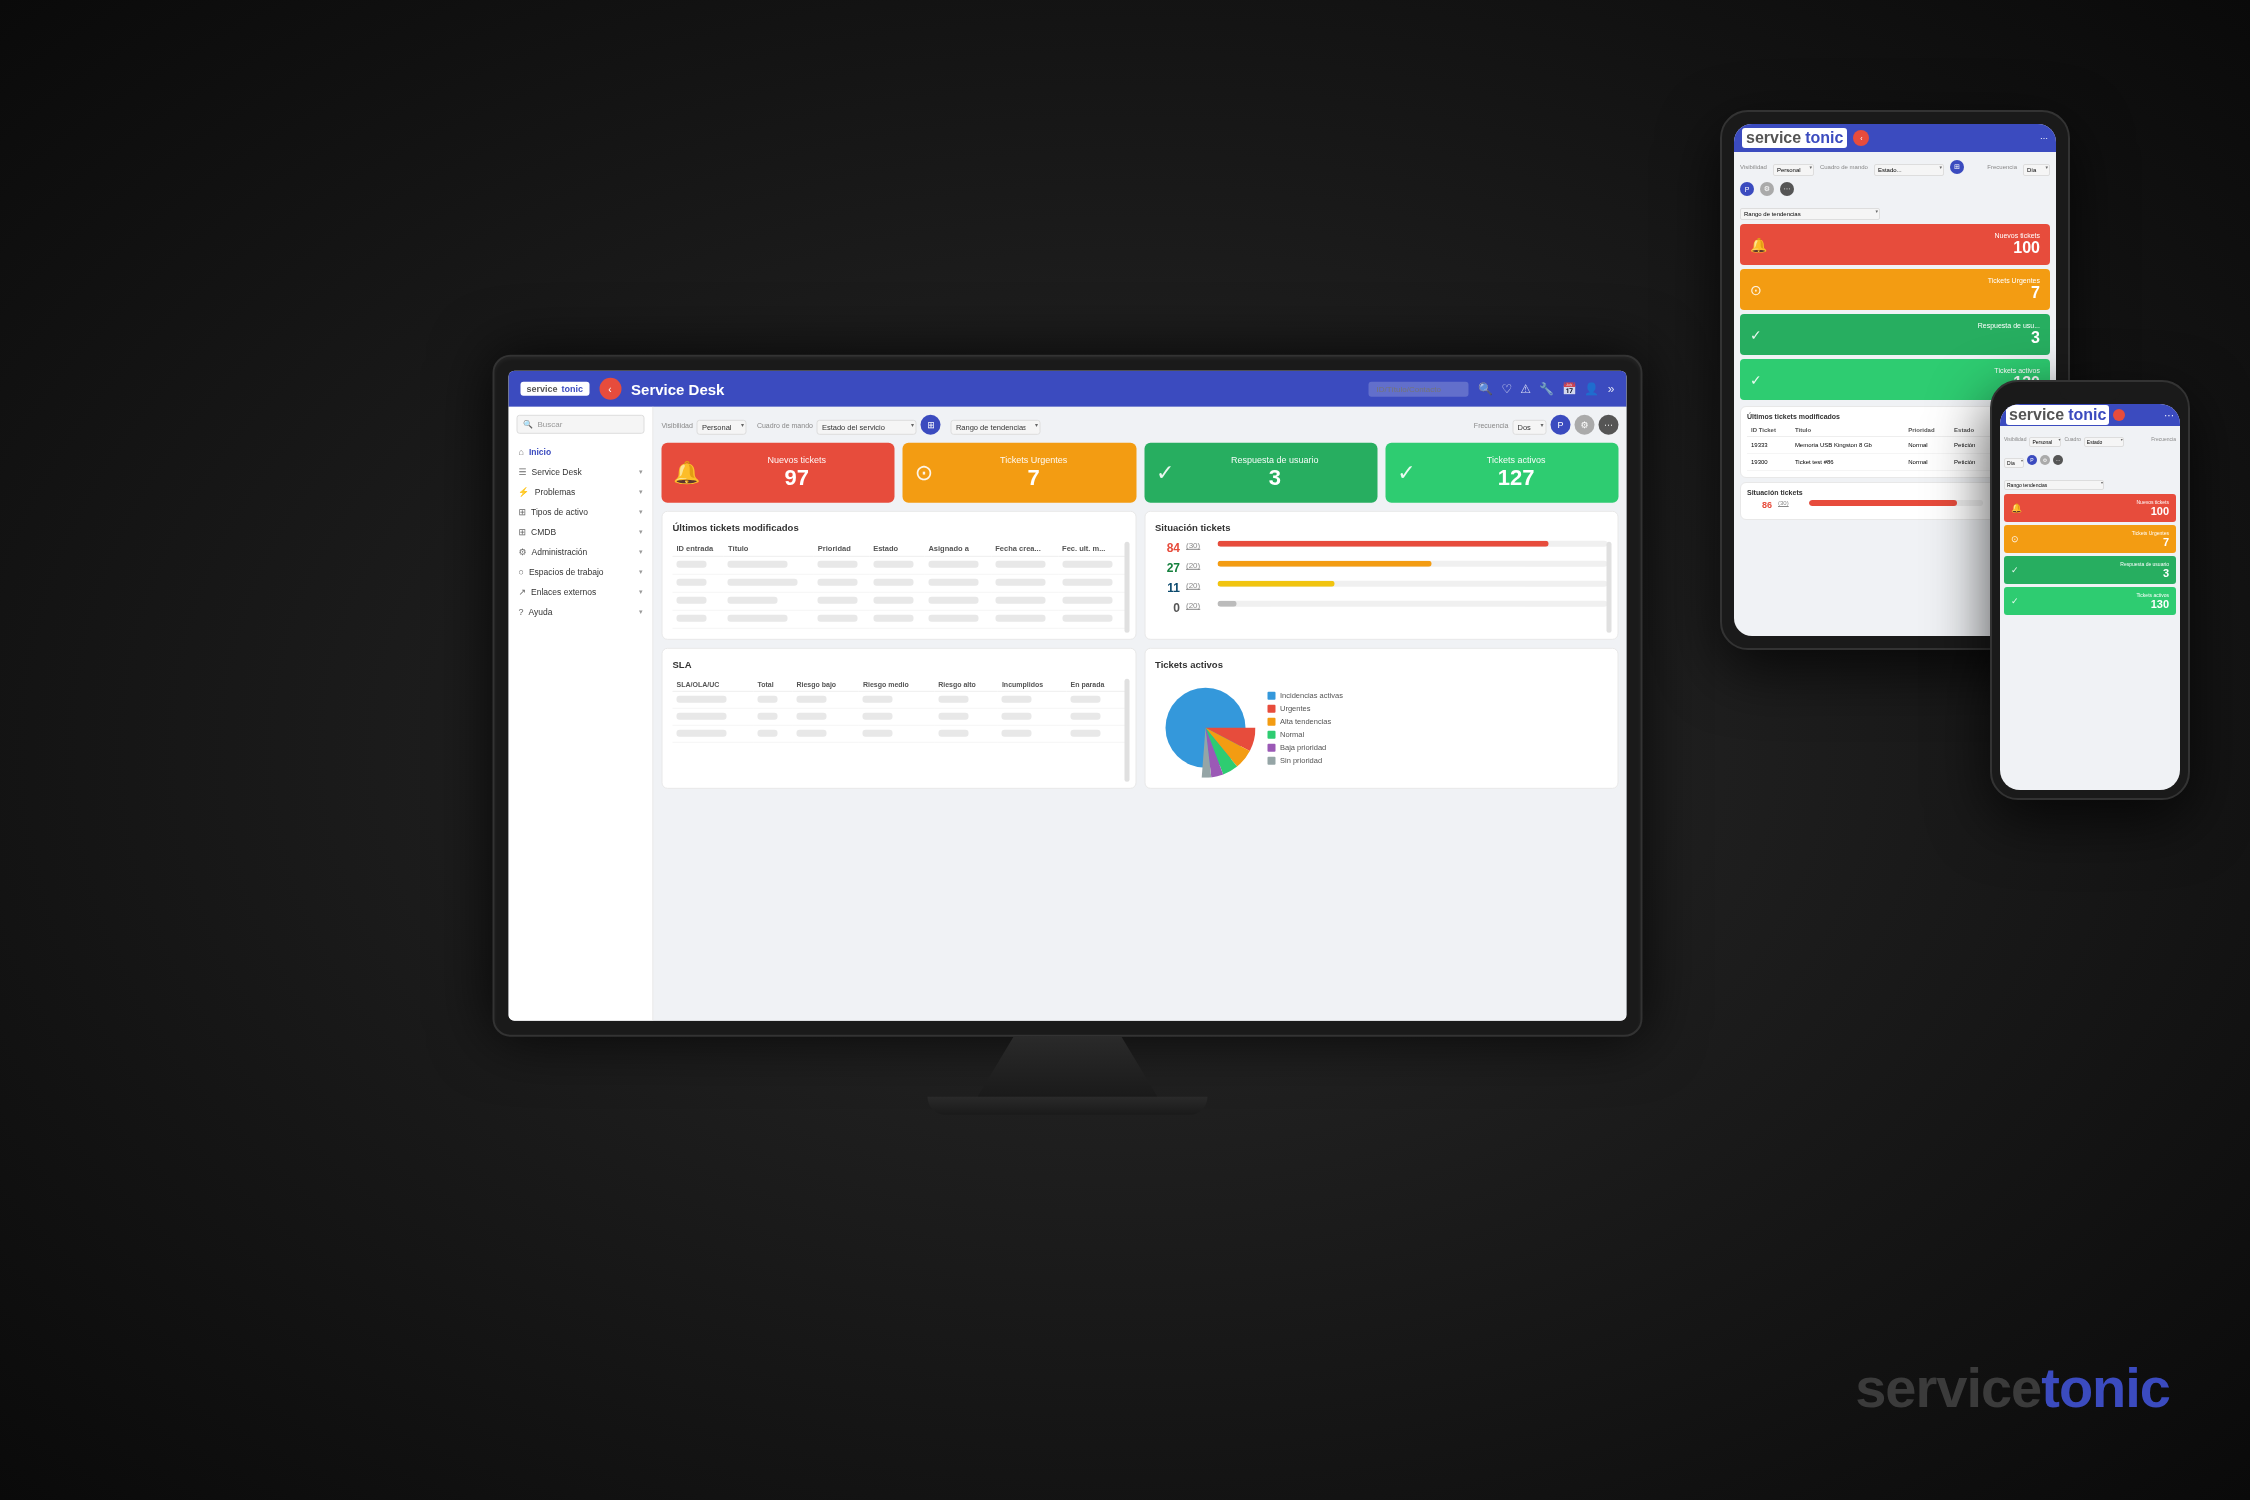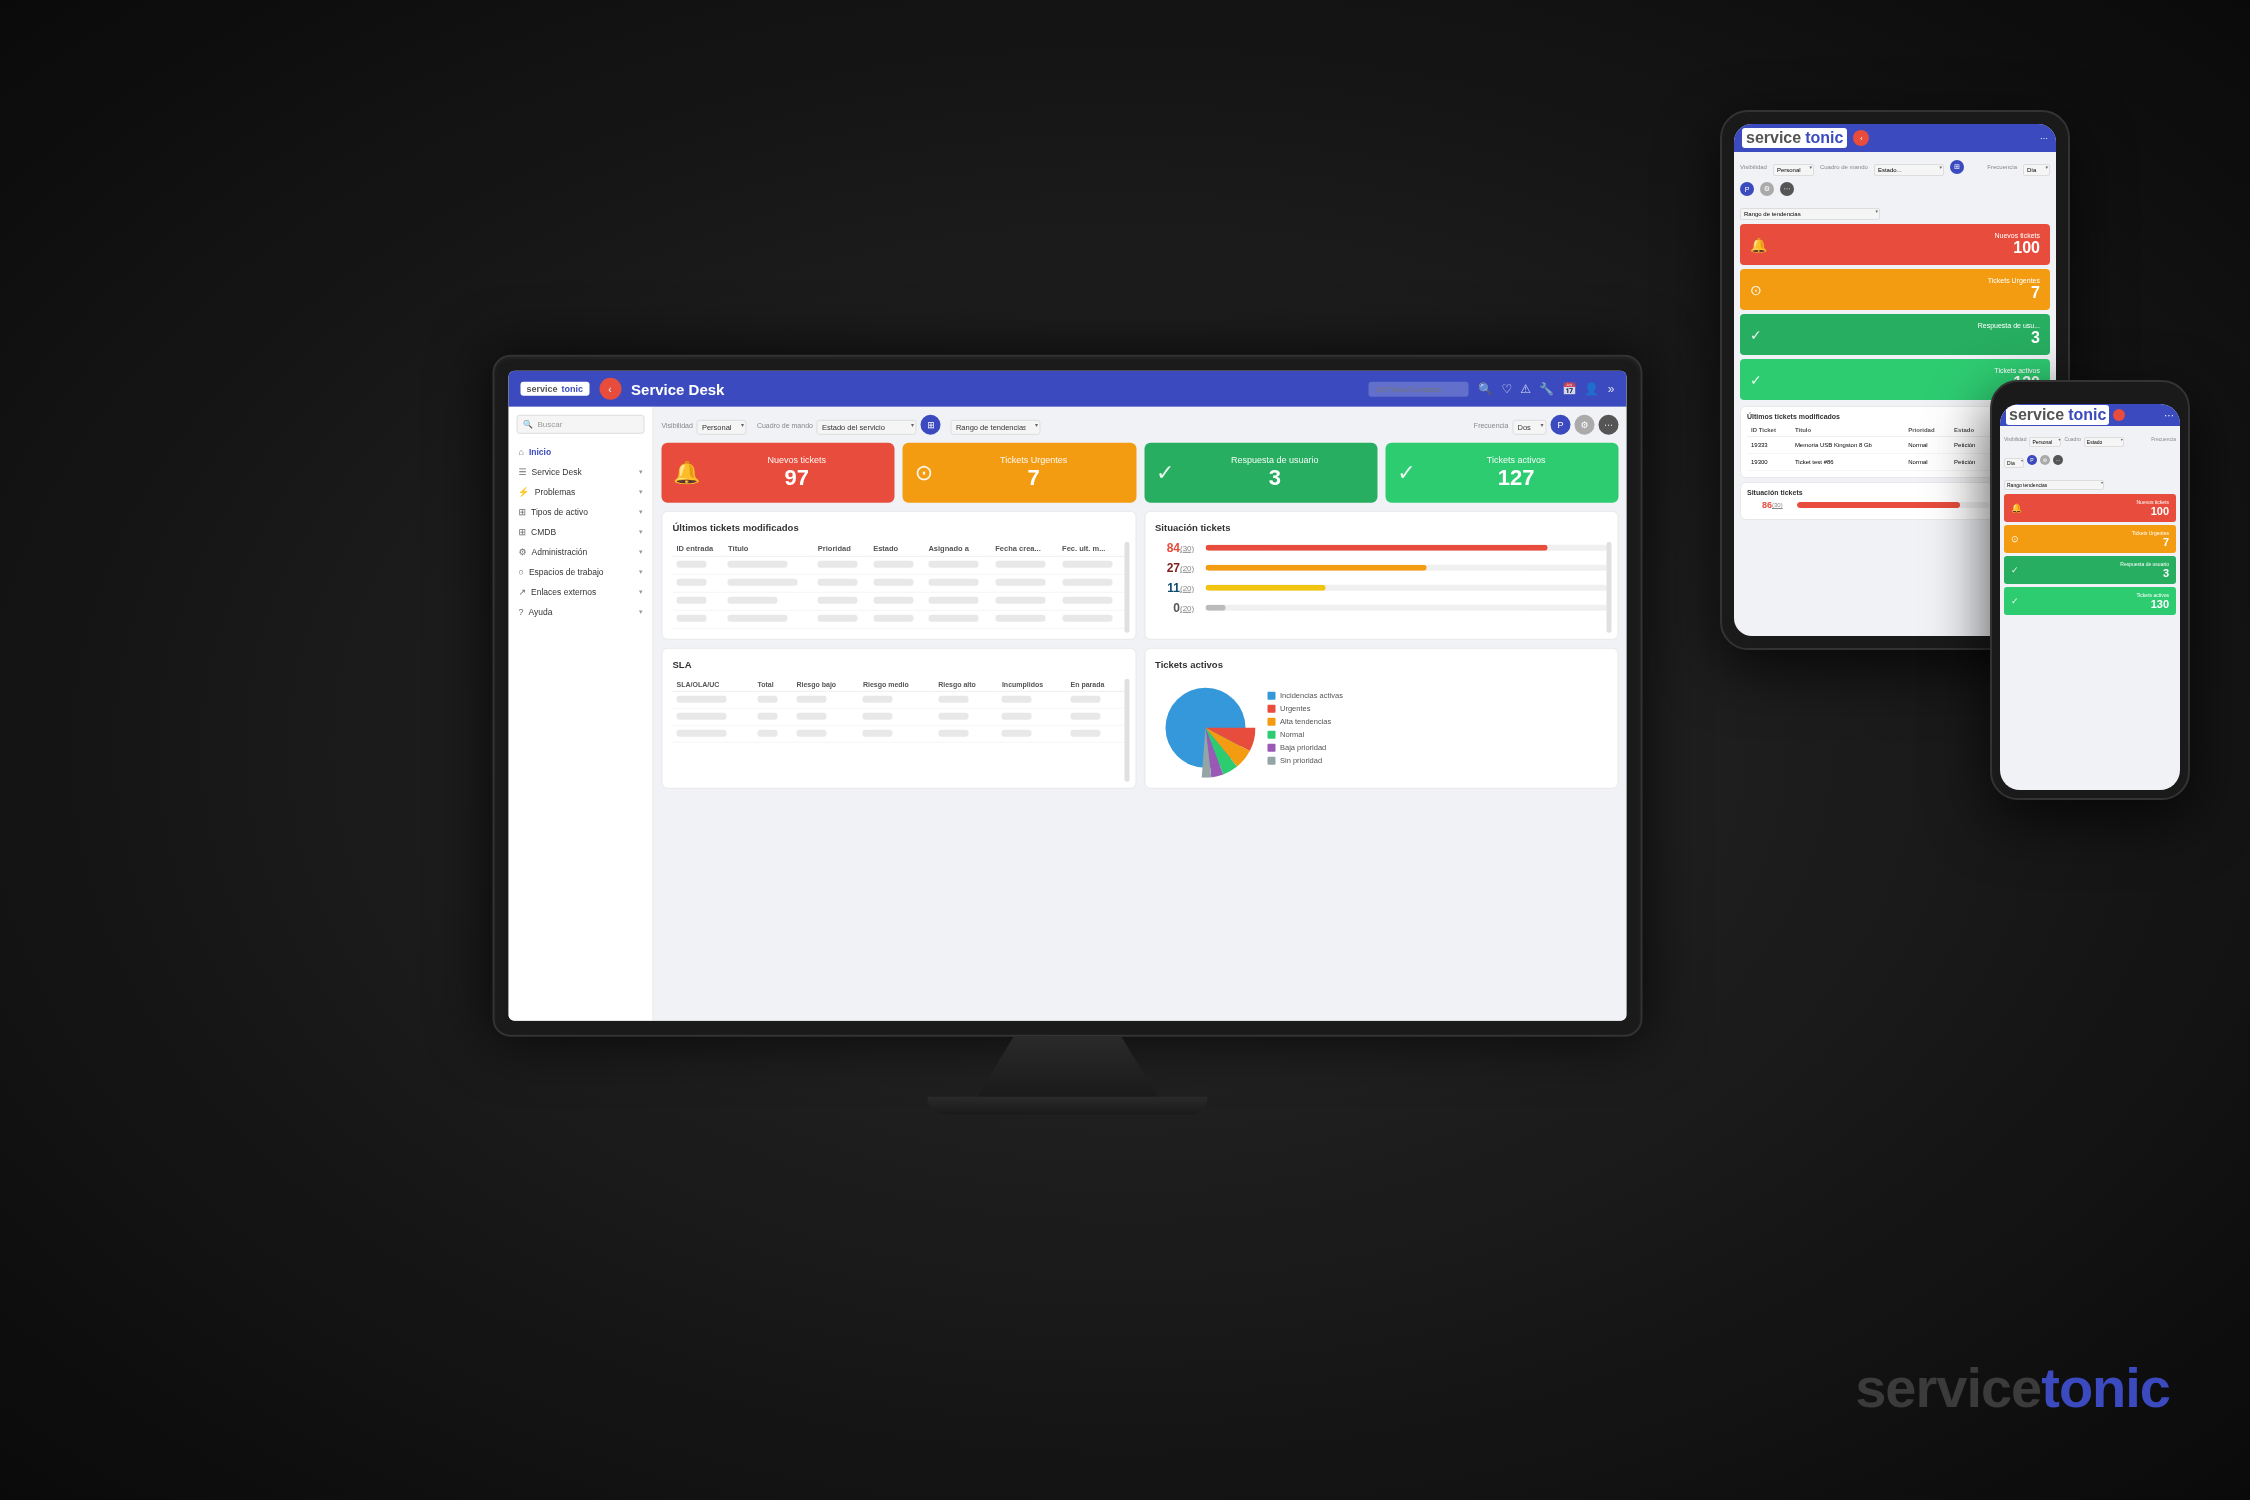--- a/index.html
+++ b/index.html
@@ -361,33 +361,33 @@
     .w40 { width: 40px; }
     .w50 { width: 50px; }
     .w60 { width: 60px; }
     .w70 { width: 70px; }
     .w30 { width: 30px; }
     .w20 { width: 20px; }
 
     
     .situation-row {
       display: flex;
-      align-items: center;
+      gap: 6px;
       margin-bottom: 6px;
     }
 
     .sit-number {
       font-size: 12px;
       font-weight: 700;
       min-width: 25px;
       text-align: right;
     }
 
     .sit-red { color: #e74c3c; }
-    .sit-orange { color: #7f1d1d; }
+    .sit-orange { color: #15803d; }
     .sit-yellow { color: #0c4a6e; }
     .sit-dark { color: #555; }
 
     .sit-count {
       font-size: 8px;
       color: #888;
       min-width: 25px;
       text-decoration: underline;
     }
 

